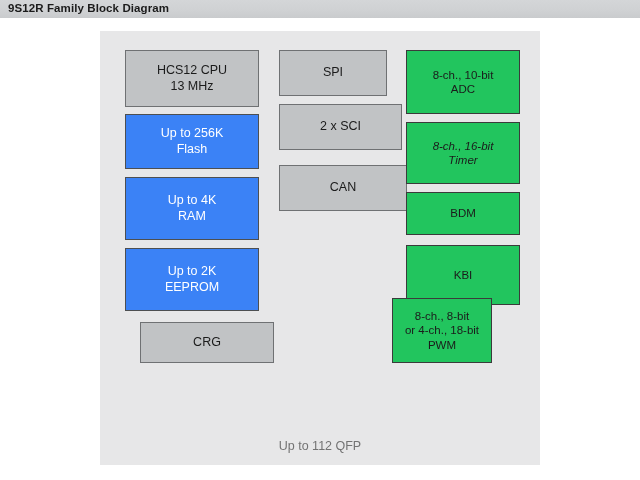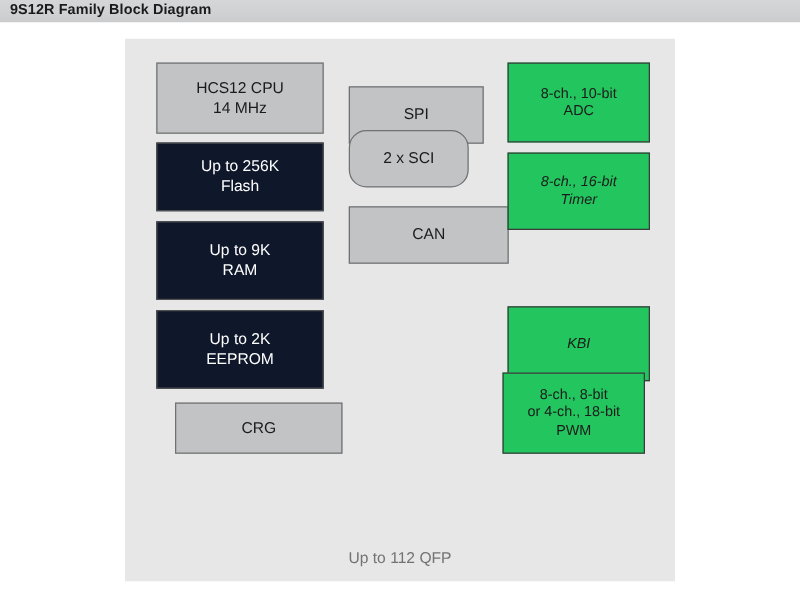--- a/index.html
+++ b/index.html
@@ -59,21 +59,21 @@
     line-height: 1.25;
     white-space: pre-line;
   }
   .block.light {
     background: #c1c3c5;
     border: 1px solid #6f7173;
     color: #1b1b1b;
     font-size: 12.5px;
   }
   .block.dark {
-    background: #0f172a;
+    background: #3b82f6;
     border: 1px solid #4d4f51;
     color: #ffffff;
     font-size: 12.5px;
   }
   .block.white {
     background: #22c55e;
     border: 1px solid #3b3b3b;
     color: #1b1b1b;
     font-size: 11.5px;
   }
@@ -92,47 +92,48 @@
 </head>
 <body>
 
 <div id="title-bar">
   <span class="title-text">9S12R Family Block Diagram</span>
 </div>
 
 <div id="diagram-panel">
 
   <div class="block light" style="left:25px; top:19px; width:134px; height:57px;">HCS12 CPU
-14 MHz</div>
+13 MHz</div>
 
   <div class="block dark" style="left:25px; top:83px; width:134px; height:55px;">Up to 256K
 Flash</div>
 
-  <div class="block dark" style="left:25px; top:146px; width:134px; height:63px;">Up to 9K
+  <div class="block dark" style="left:25px; top:146px; width:134px; height:63px;">Up to 4K
 RAM</div>
 
   <div class="block dark" style="left:25px; top:217px; width:134px; height:63px;">Up to 2K
 EEPROM</div>
 
   <div class="block light" style="left:25px; top:291px; width:134px; height:41px;margin-left:15px;">CRG</div>
 
-  <div class="block light" style="left:179px; top:19px; width:108px; height:46px;margin-top:19px;">SPI</div>
+  <div class="block light" style="left:179px; top:19px; width:108px; height:46px;">SPI</div>
 
-  <div class="block light" style="left:179px; top:73px; width:96px; height:46px;border-radius:14px;">2 x SCI</div>
+  <div class="block light" style="left:179px; top:73px; width:123px; height:46px;">2 x SCI</div>
 
   <div class="block light" style="left:179px; top:134px; width:128px; height:46px;">CAN</div>
 
   <div class="block white" style="left:306px; top:19px; width:114px; height:64px;">8-ch., 10-bit
 ADC</div>
 
   <div class="block white" style="left:306px; top:91px; width:114px; height:62px;font-style:italic;">8-ch., 16-bit
 Timer</div>
 
+  <div class="block white" style="left:306px; top:161px; width:114px; height:43px;">BDM</div>
 
-  <div class="block white" style="left:306px; top:214px; width:114px; height:60px;font-style:italic;">KBI</div>
+  <div class="block white" style="left:306px; top:214px; width:114px; height:60px;">KBI</div>
 
-  <div class="block white" style="left:302px; top:267px; width:114px; height:65px;">8-ch., 8-bit
+  <div class="block white" style="left:292px; top:267px; width:100px; height:65px;">8-ch., 8-bit
 or 4-ch., 18-bit
 PWM</div>
 
   <div id="package-label">Up to 112 QFP</div>
 
 </div>
 
 </body></html>

